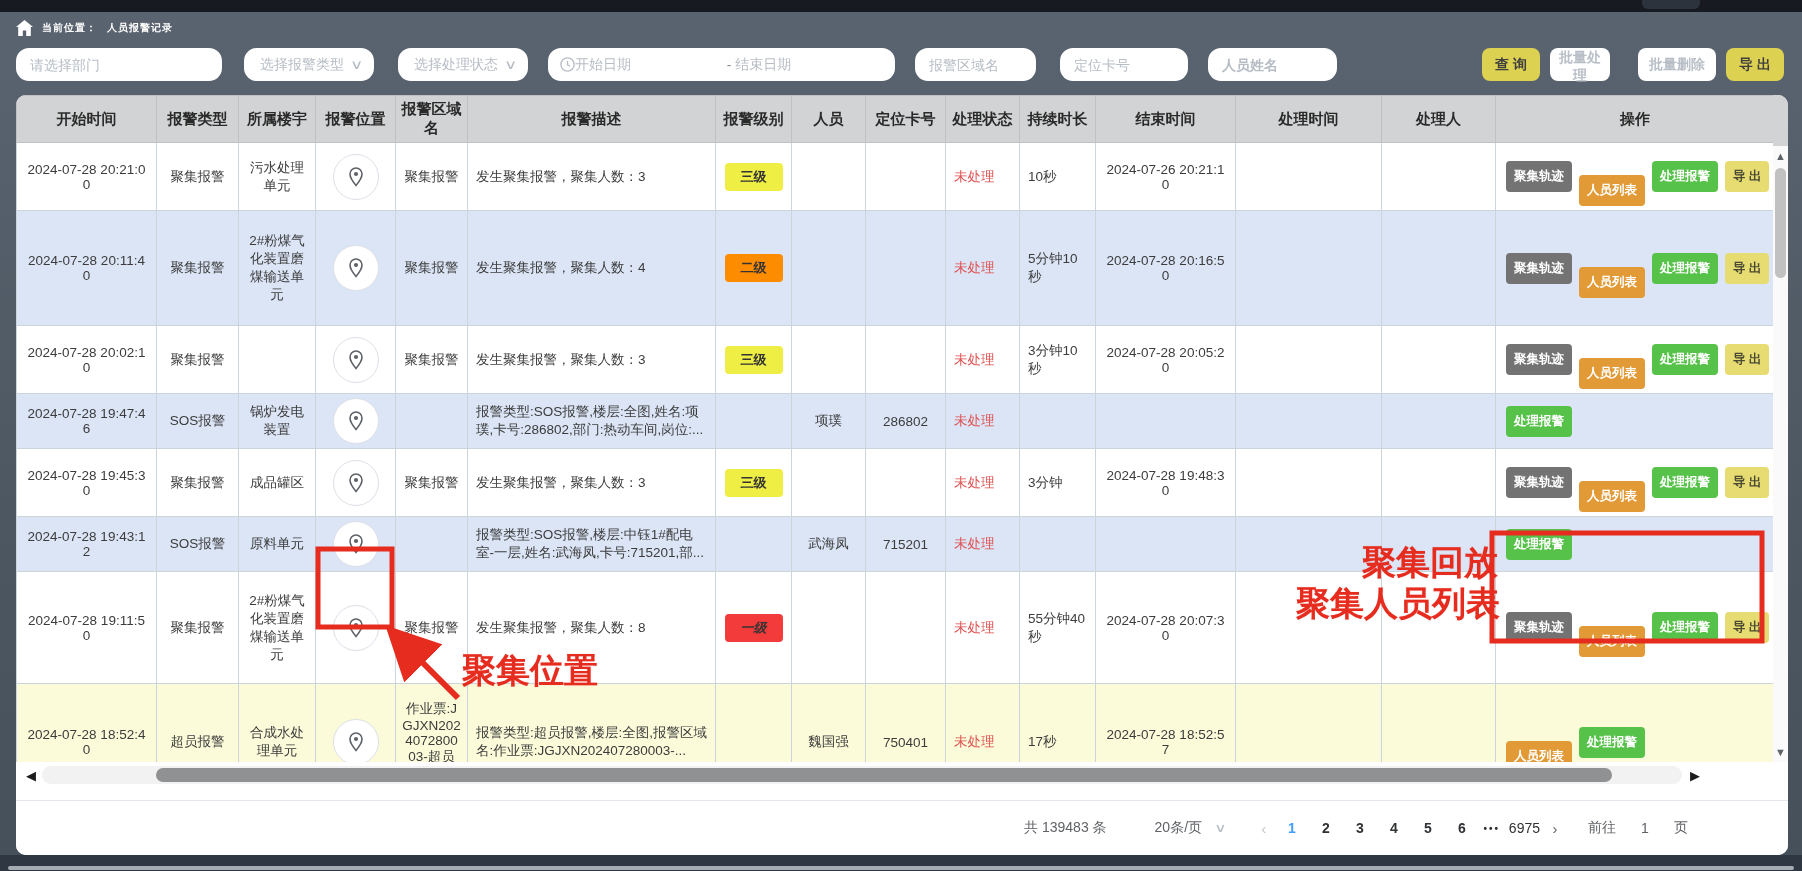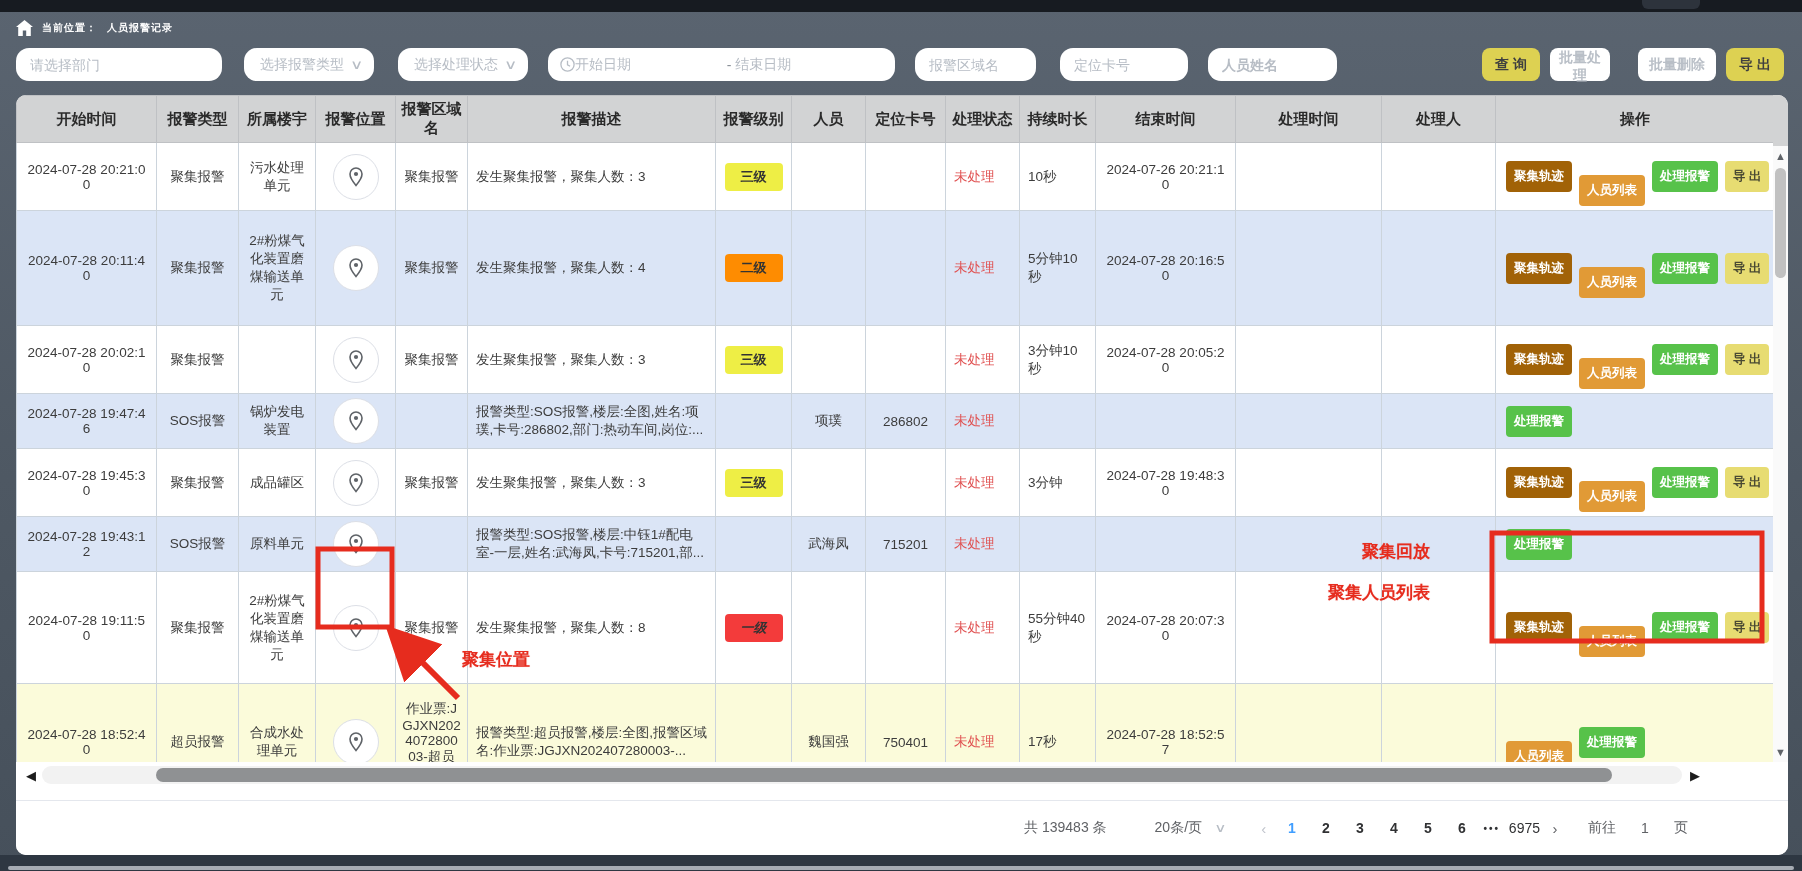--- a/index.html
+++ b/index.html
@@ -37,21 +37,21 @@
   tr.bg-yellow{background:#fbfbda;}
   .tc{text-align:center;}
   .tl{text-align:left;}
   .pad4{padding:4px 6px;}
   .status{color:#e05151;}
   .badge{display:inline-block;min-width:46px;padding:5px 6px;border-radius:4px;font-size:13px;font-weight:bold;color:#333;text-align:center;}
   .pin-wrap{display:flex;justify-content:center;}
   .pin-circle{width:44px;height:44px;border-radius:50%;background:#fff;border:1px solid #dcdfe6;display:flex;align-items:center;justify-content:center;cursor:pointer;}
   .acts{display:flex;align-items:center;gap:7px;padding-left:2px;}
   .abtn{border:none;border-radius:4px;font-size:12.5px;font-weight:bold;padding:7px 8px;cursor:pointer;white-space:nowrap;font-family:inherit;}
-  .abtn.blue{background:#a16207;color:#fff;}
+  .abtn.blue{background:#737373;color:#fff;}
   .abtn.orange{background:#e19a36;color:#fff;margin-top:28px;}
   .abtn.green{background:#57c24a;color:#fff;}
   .abtn.yellow{background:#e7dc72;color:#4a4a33;}
   
   .vscroll{position:absolute;top:51px;left:1757px;width:15px;height:616px;background:#fafafa;}
   .vscroll .arr{position:absolute;left:0;width:100%;text-align:center;font-size:11px;color:#5f6368;cursor:pointer;}
   .vscroll .thumb{position:absolute;left:2px;width:11px;border-radius:6px;background:#c1c1c1;cursor:pointer;}
   
   .hzone{position:absolute;left:0;top:667px;width:1772px;height:38px;background:#fff;}
   .hzone .larr,.hzone .rarr{position:absolute;top:6px;font-size:13px;color:#1c1c1c;cursor:pointer;}
@@ -70,21 +70,21 @@
   .pnav{min-width:22px;text-align:center;cursor:pointer;font-size:15px;}
   .pnav.dis{color:#c0c4cc;}
   .dots{letter-spacing:2px;color:#303133;font-weight:bold;cursor:pointer;}
   .goto{display:flex;align-items:center;gap:12px;margin-left:22px;color:#606266;}
   .goto .gin{width:30px;text-align:center;border:none;font-size:14px;color:#606266;background:transparent;outline:none;font-family:inherit;}
   
   .bot-strip{position:absolute;top:855px;left:0;width:100%;height:16px;background:#2e3742;}
   .bot-strip::after{content:'';position:absolute;left:8px;right:8px;bottom:1px;height:4px;background:#a6acb4;border-radius:3px;}
   
   .anno-svg{position:absolute;left:0;top:0;pointer-events:none;}
-  .anno-label{position:absolute;color:#e62c1e;font-weight:bold;font-size:17px;pointer-events:none;white-space:nowrap;
+  .anno-label{position:absolute;color:#e62c1e;font-weight:bold;font-size:34px;pointer-events:none;white-space:nowrap;
     text-shadow:0 0 1px rgba(230,44,30,.35);}
 </style>
 </head>
 <body>
 
 <div class="stage">
 
   <div class="top-strip"></div>
   <div class="top-nub"></div>
 
@@ -468,16 +468,16 @@
       <marker id="ah" markerWidth="9" markerHeight="9" refX="6" refY="4.5" orient="auto">
         <path d="M0 0L9 4.5L0 9z" fill="#e62c1e"></path>
       </marker>
     </defs>
     <rect x="318" y="549" width="74" height="78" fill="none" stroke="#e62c1e" stroke-width="5"></rect>
     <rect x="1492" y="533" width="270" height="108" fill="none" stroke="#e62c1e" stroke-width="5"></rect>
     <line x1="458" y1="698" x2="398" y2="638" stroke="#e62c1e" stroke-width="6" marker-end="url(#ah)"></line>
   </svg>
   <div class="anno-label" style="left:462px;top:648px;">聚集位置</div>
   <div class="anno-label" style="left:1362px;top:540px;">聚集回放</div>
-  <div class="anno-label" style="left:1328px;top:581px;text-align:right;">聚集人员列表</div>
+  <div class="anno-label" style="left:1296px;top:581px;text-align:right;">聚集人员列表</div>
 
   <div class="bot-strip"></div>
 </div>
 
 </body></html>

